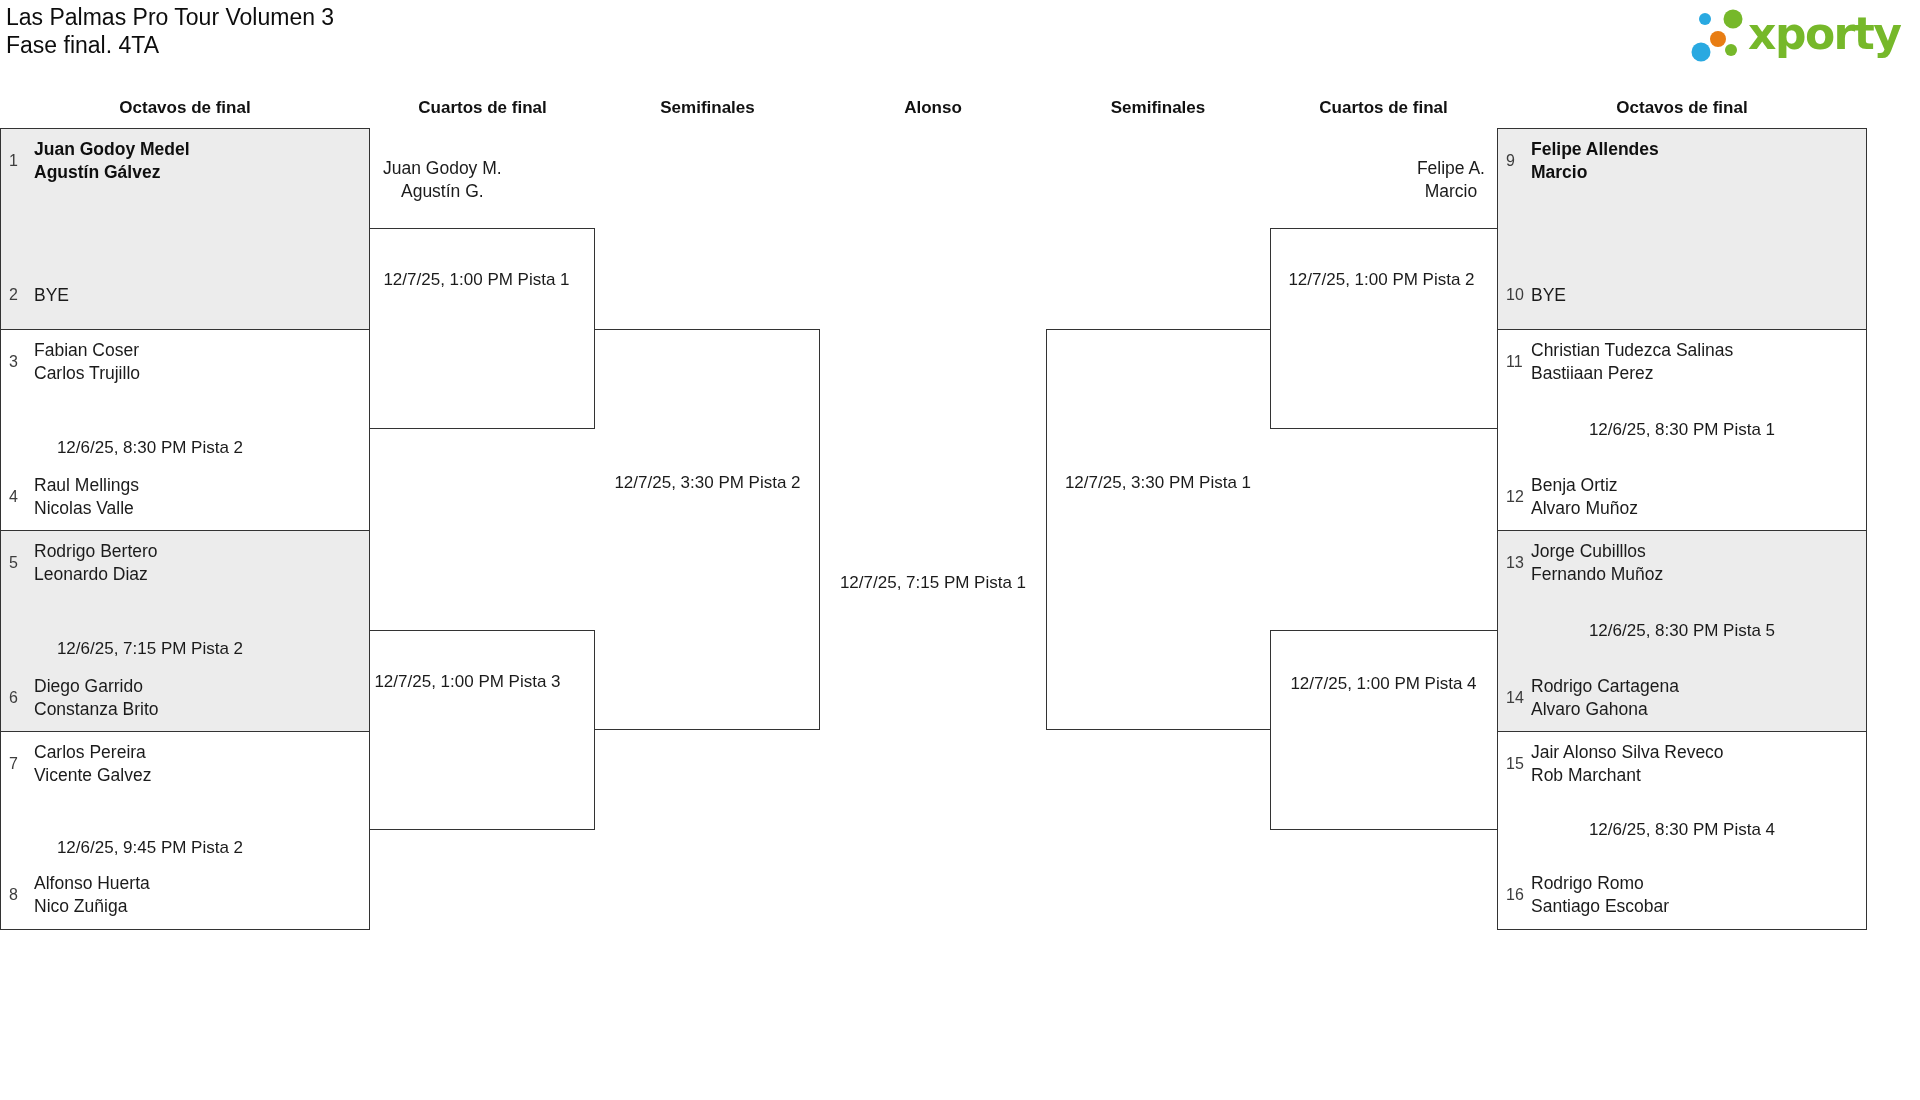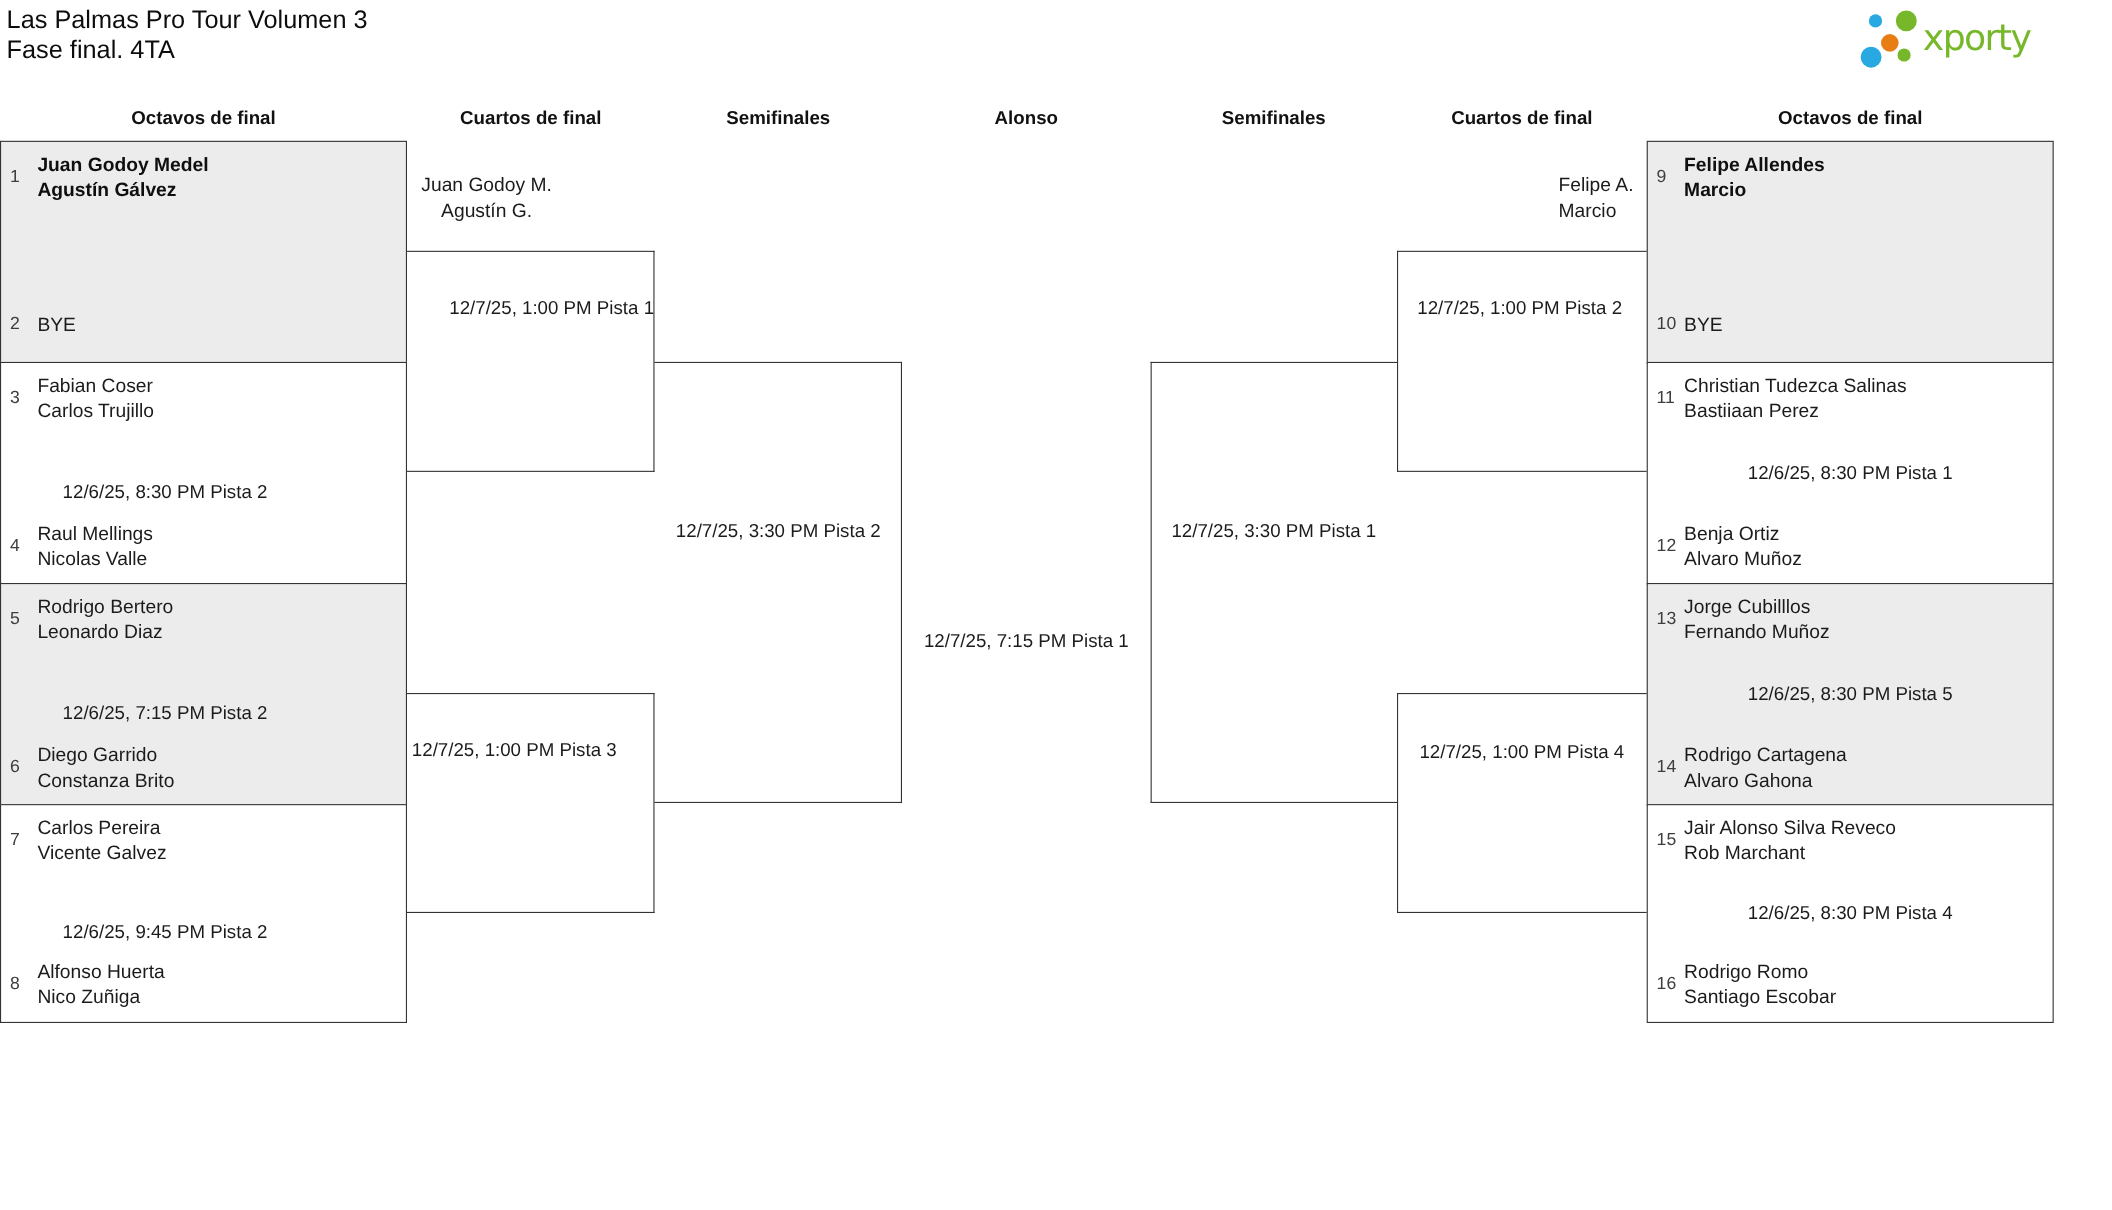--- a/index.html
+++ b/index.html
@@ -2,21 +2,21 @@
 <html><head>
 <meta charset="utf-8">
 <style>
   html,body{margin:0;padding:0;background:#fff;}
   .canvas{position:relative;width:1920px;height:1100px;background:#fff;overflow:hidden;
           font-family:"Liberation Sans",sans-serif;color:#1b1b1b;}
   .title{position:absolute;left:6px;top:3px;font-size:23px;font-weight:normal;line-height:28px;color:#0d0d0d;}
   
   .logo{position:absolute;left:1685px;top:4px;width:230px;height:70px;}
   .logo-dots{position:absolute;left:4px;top:3px;}
-  .logo-text{position:absolute;left:63px;top:6px;font-size:33px;font-weight:400;color:#76b82a;
+  .logo-text{position:absolute;left:63px;top:6px;font-size:44px;font-weight:700;color:#76b82a;
              letter-spacing:-1.5px;line-height:48px;font-family:"DejaVu Sans",sans-serif;}
   
   .rh{position:absolute;top:99px;font-size:17px;font-weight:bold;color:#111;text-align:center;line-height:18px;}
   .rh1{left:0;width:370px}.rh2{left:370px;width:225px}.rh3{left:595px;width:225px}.rh4{left:820px;width:226px}
   .rh5{left:1046px;width:224px}.rh6{left:1270px;width:227px}.rh7{left:1497px;width:370px}
   
   .obox{position:absolute;width:370px;box-sizing:border-box;border:1.5px solid #333;background:#fff;
         display:flex;flex-direction:column;justify-content:space-between;padding:9px 0 11px;}
   .obox.gray{background:#ececec;}
   .rw1{top:128px;height:202.5px}.rw2{top:329px;height:202.5px}.rw3{top:530px;height:202.5px}.rw4{top:731px;height:199px}
@@ -33,31 +33,31 @@
   .open-left{border:1.5px solid #333;border-left:none;}
   .open-right{border:1.5px solid #333;border-right:none;}
   .qf1l{left:370px;top:228px;width:225px;height:201px}
   .qf2l{left:370px;top:630px;width:225px;height:200px}
   .sfl{left:595px;top:329px;width:225px;height:401px}
   .qf1r{left:1270px;top:228px;width:227px;height:201px}
   .qf2r{left:1270px;top:630px;width:227px;height:200px}
   .sfr{left:1046px;top:329px;width:224px;height:401px}
   
   .rdate{position:absolute;font-size:17px;line-height:23px;text-align:center;white-space:nowrap;}
-  .qf1l-d{left:389px;width:225px;top:268px}
+  .qf1l-d{left:364px;width:225px;top:268px}
   .qf2l-d{left:370px;width:195px;top:670px}
   .sfl-d{left:595px;width:225px;top:471px}
   .final-d{left:820px;width:226px;top:571px}
   .sfr-d{left:1046px;width:224px;top:471px}
   .qf1r-d{left:1270px;width:223px;top:268px}
   .qf2r-d{left:1270px;width:227px;top:672px}
   
   .winner{position:absolute;top:157px;font-size:17.5px;line-height:23px;color:#1b1b1b;}
   .winner-left{left:383px;text-align:center;}
-  .winner-right{right:435px;text-align:left;}
+  .winner-right{right:435px;text-align:center;}
 </style>
 </head>
 <body>
 
 <div class="canvas">
 
   <div class="title">
     <div>Las Palmas Pro Tour Volumen 3</div>
     <div>Fase final. 4TA</div>
   </div>

